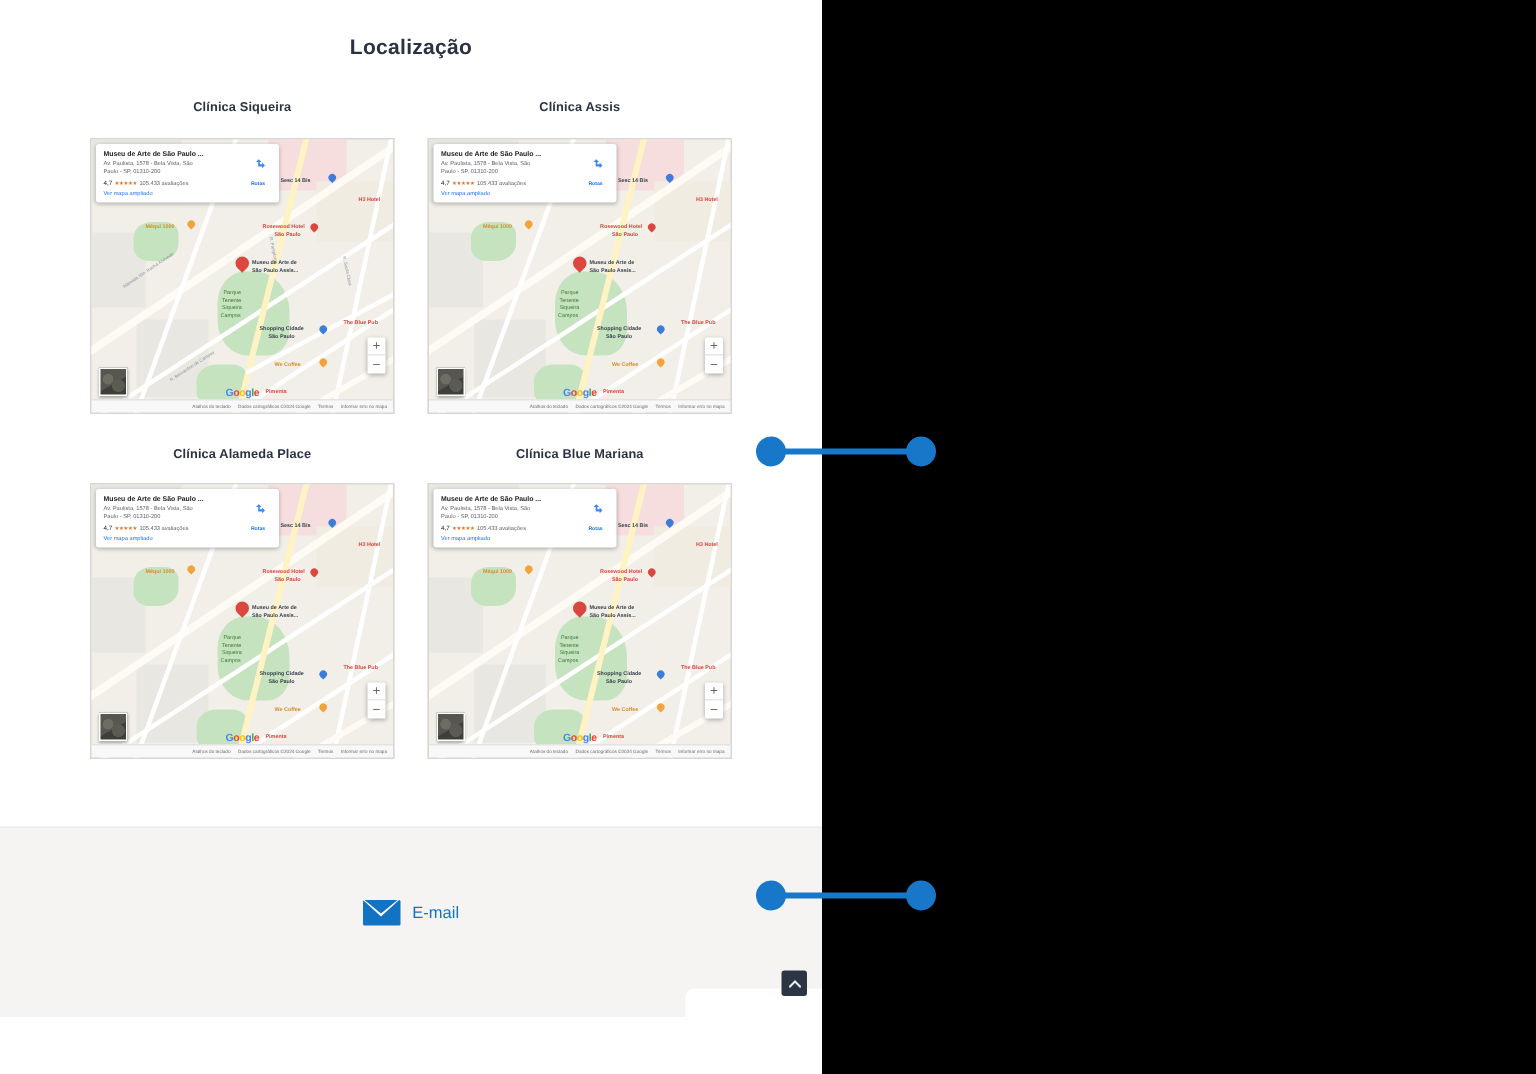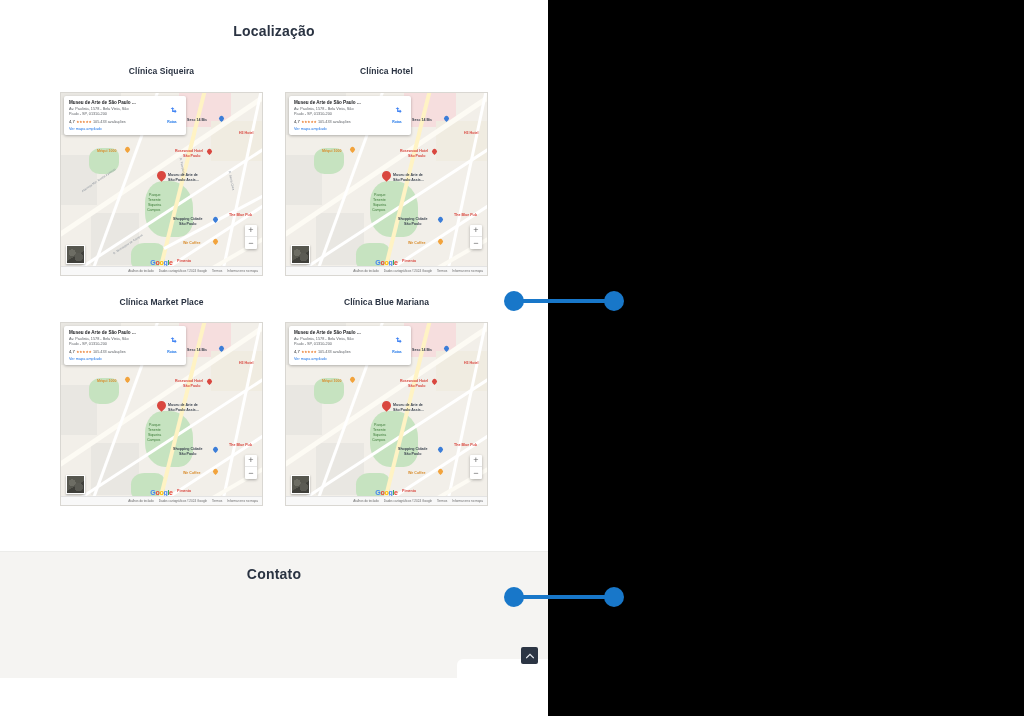--- a/index.html
+++ b/index.html
@@ -196,22 +196,22 @@
 
 <div id="root">
 
   <div class="viewport">
 
     <section class="section-local">
 
       <h2 class="sec-title" id="title-local">Localização</h2>
 
       <div class="clinic-title" style="left:60px; top:66px; width:203px;">Clínica Siqueira</div>
-      <div class="clinic-title" style="left:285px; top:66px; width:203px;">Clínica Hotel</div>
-      <div class="clinic-title" style="left:60px; top:297px; width:203px;">Clínica Market Place</div>
+      <div class="clinic-title" style="left:285px; top:66px; width:203px;">Clínica Assis</div>
+      <div class="clinic-title" style="left:60px; top:297px; width:203px;">Clínica Alameda Place</div>
       <div class="clinic-title" style="left:285px; top:297px; width:203px;">Clínica Blue Mariana</div>
 
       <div class="map-card sz-a" style="left:60px; top:92px;">
         <div class="map-surface">
           <div class="blockgray" style="left:0;top:0;width:60px;height:42px;"></div>
           <div class="blockpink" style="left:118px;top:0;width:52px;height:34px;"></div>
           <div class="blockbeige" style="left:150px;top:28px;width:58px;height:40px;"></div>
           <div class="blockgray" style="left:30px;top:120px;width:48px;height:52px;"></div>
           <div class="blockgray" style="left:0;top:62px;width:36px;height:50px;"></div>
           <div class="park" style="left:28px;top:55px;width:30px;height:26px;"></div>
@@ -528,22 +528,29 @@
           <span>Atalhos do teclado</span>
           <span>Dados cartográficos ©2024 Google</span>
           <span>Termos</span>
           <span>Informar erro no mapa</span>
         </div>
       </div>
 
     </section>
 
     <section class="section-contato">
-      <h2 class="sec-title" id="title-contato">Contato</h2>
-
+
+      <div class="mailrow">
+        <span class="env">
+          <span class="env-body"></span>
+          <span class="env-flap"></span>
+          <span class="env-flap2"></span>
+        </span>
+        <span class="mail-label">E-mail</span>
+      </div>
 
     </section>
 
     <div class="footer-sliver"></div>
 
     <div class="scrolltop">
       <svg width="8" height="6" viewBox="0 0 12 8">
         <path d="M1 6.5L6 1.5l5 5" stroke="#e9edf2" stroke-width="2" fill="none" stroke-linecap="square"></path>
       </svg>
     </div>

